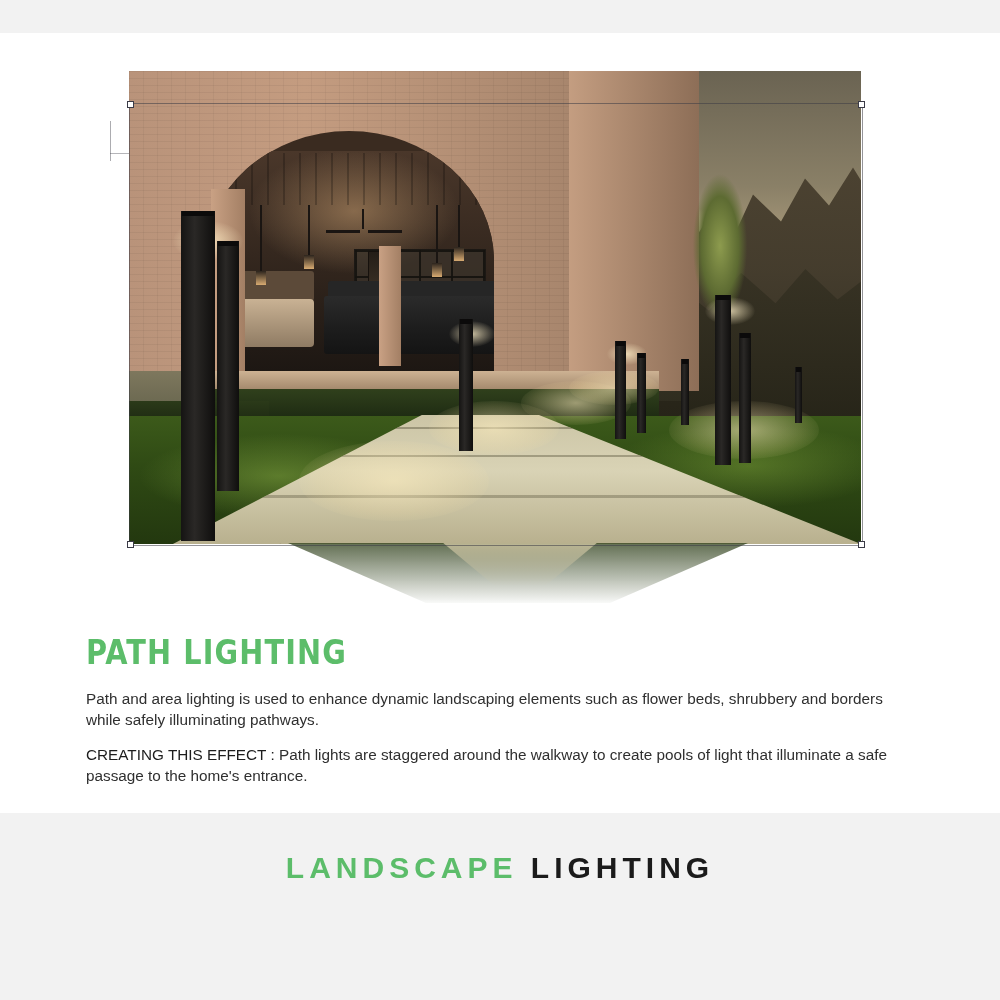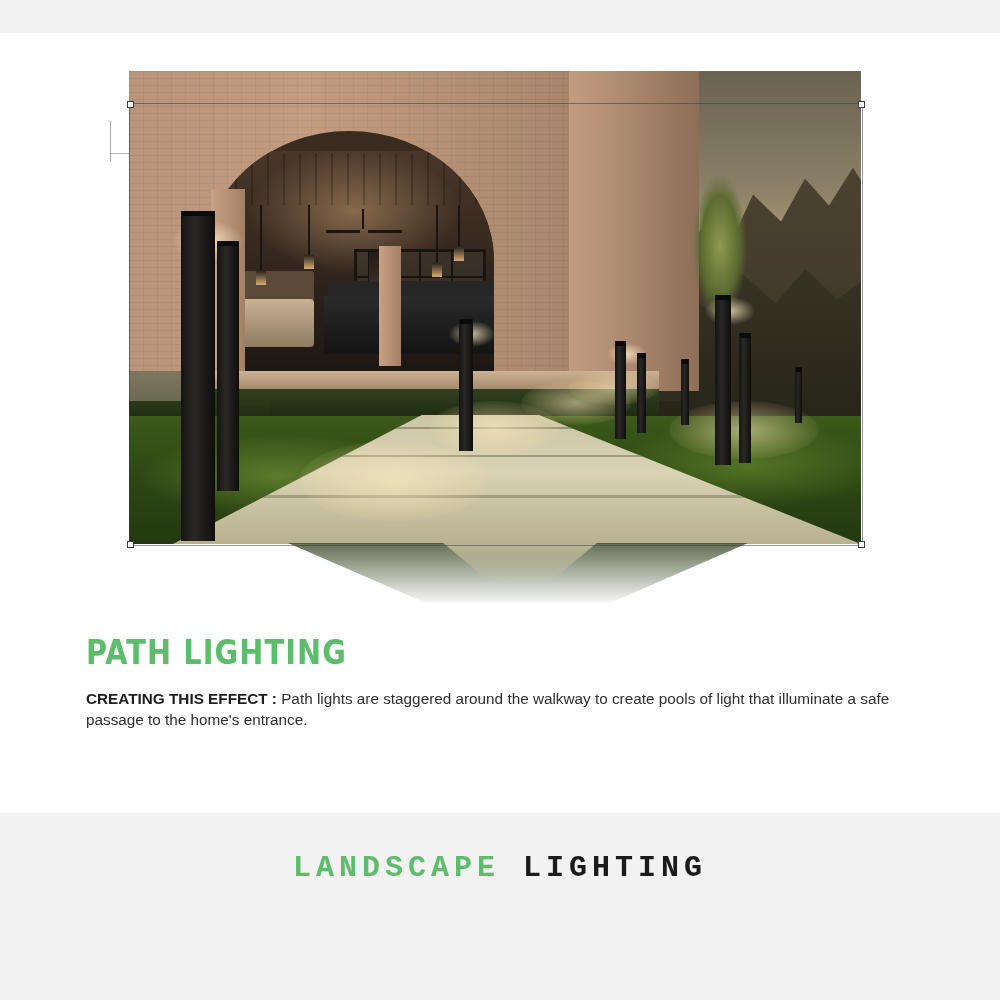--- a/index.html
+++ b/index.html
@@ -295,31 +295,31 @@
     transform: scaleX(.94);
     transform-origin: left center;
   }
   .para {
     margin: 0 0 14px 0;
     font-size: 15.3px;
     line-height: 21px;
     color: #2f2f2f;
     max-width: 822px;
   }
-  .para strong { font-weight: 700; color: #1d1d1d; text-align: center; }
+  .para strong { font-weight: 400; color: #1d1d1d; text-align: center; }
   
   .footer {
     position: absolute;
     left: 0; top: 813px; width: 1000px; height: 187px;
     background: #f2f2f2;
     text-align: center;
   }
   .footer-line1 {
     margin-top: 38px;
-    font-family: Liberation Mono, monospace;
+    font-family: Liberation Sans, sans-serif;
     font-size: 30px;
     font-weight: 700;
     letter-spacing: 5px;
     color: #1b1b1b;
   }
   .footer-line1 .green { color: #5cbd6a; }
   .footer-line2 {
     margin-top: 6px;
     font-family: "DejaVu Sans Condensed", "Liberation Sans Narrow", "Liberation Sans", sans-serif;
     font-size: 56px;
@@ -425,20 +425,21 @@
 
     <div class="sel-frame"></div>
     <div class="handle" style="left:127px; top:68px;"></div>
     <div class="handle" style="left:858px; top:68px;"></div>
     <div class="handle" style="left:127px; top:508px;"></div>
     <div class="handle" style="left:858px; top:508px;"></div>
   </div>
 
   <div class="text-block">
     <h1 class="heading">PATH LIGHTING</h1>
+    <p class="para">Path and area lighting is used to enhance dynamic landscaping elements such as flower beds, shrubbery and borders while safely illuminating pathways.</p>
     <p class="para"><strong>CREATING THIS EFFECT :</strong><span> Path lights are staggered around the walkway to create pools of light that illuminate a safe passage to the home's entrance.</span></p>
   </div>
 
   <div class="footer">
     <div class="footer-line1">
       <span class="green">LANDSCAPE</span>
       <span>LIGHTING</span>
     </div>
   </div>
 

